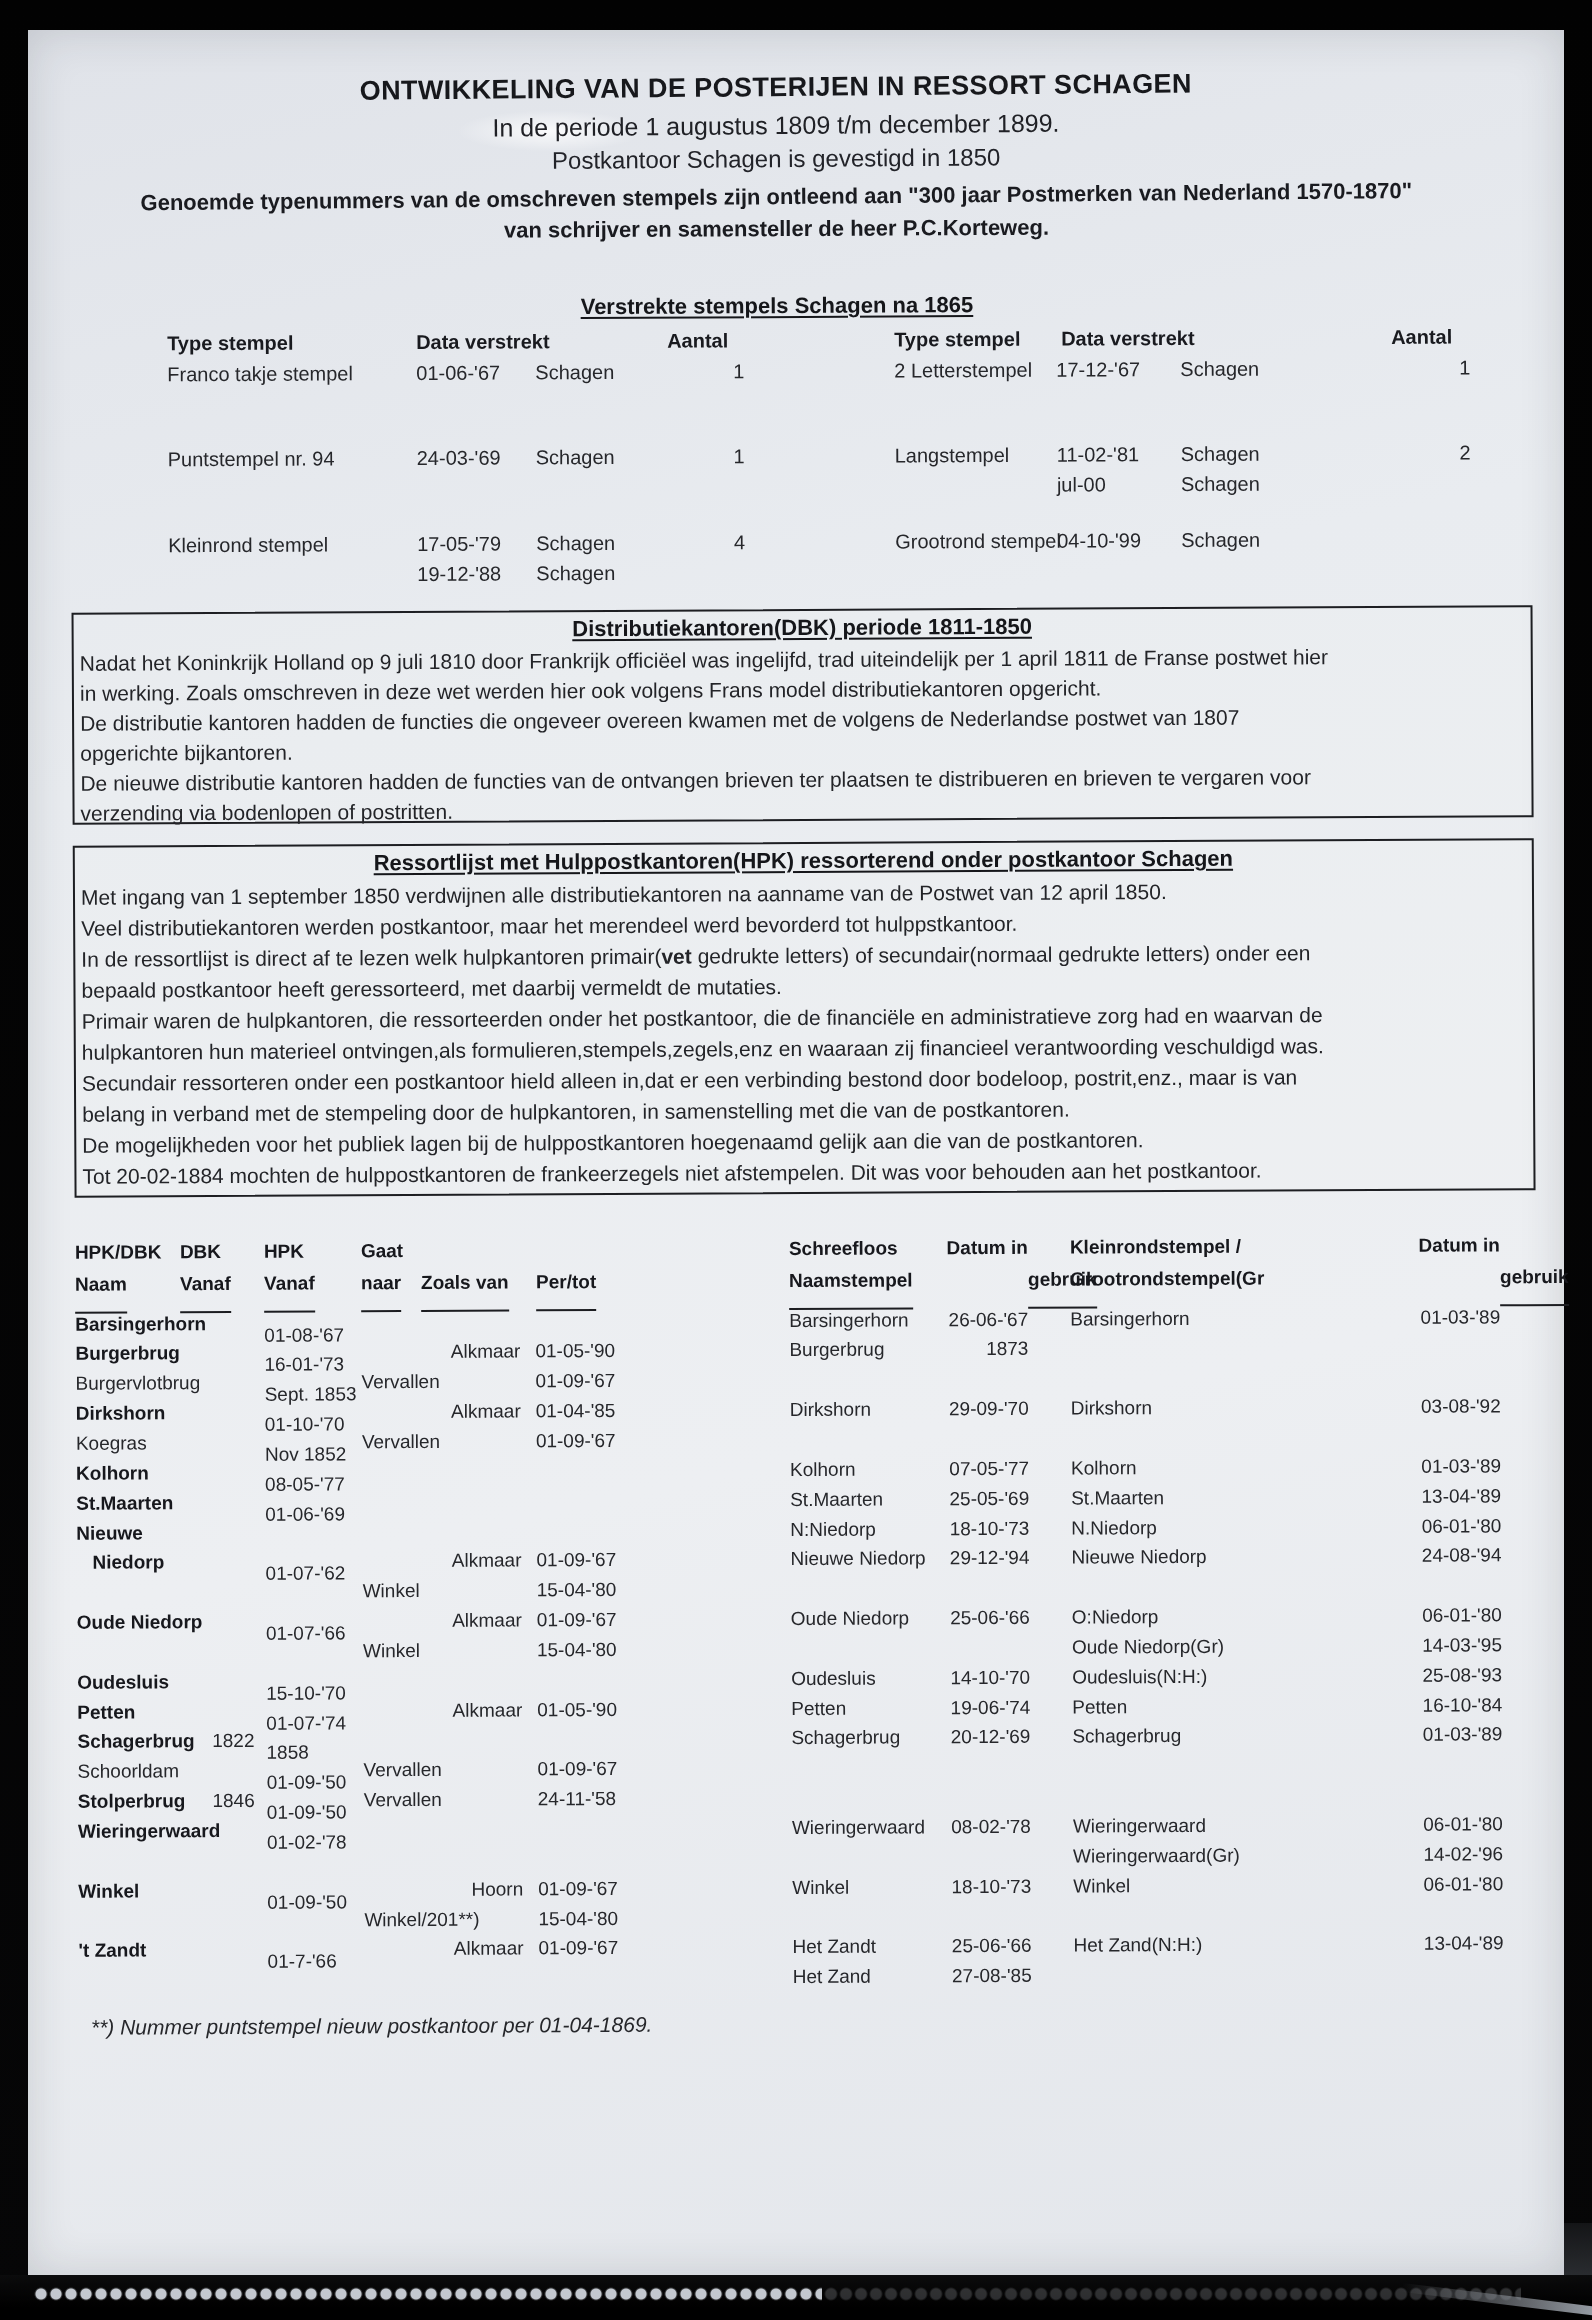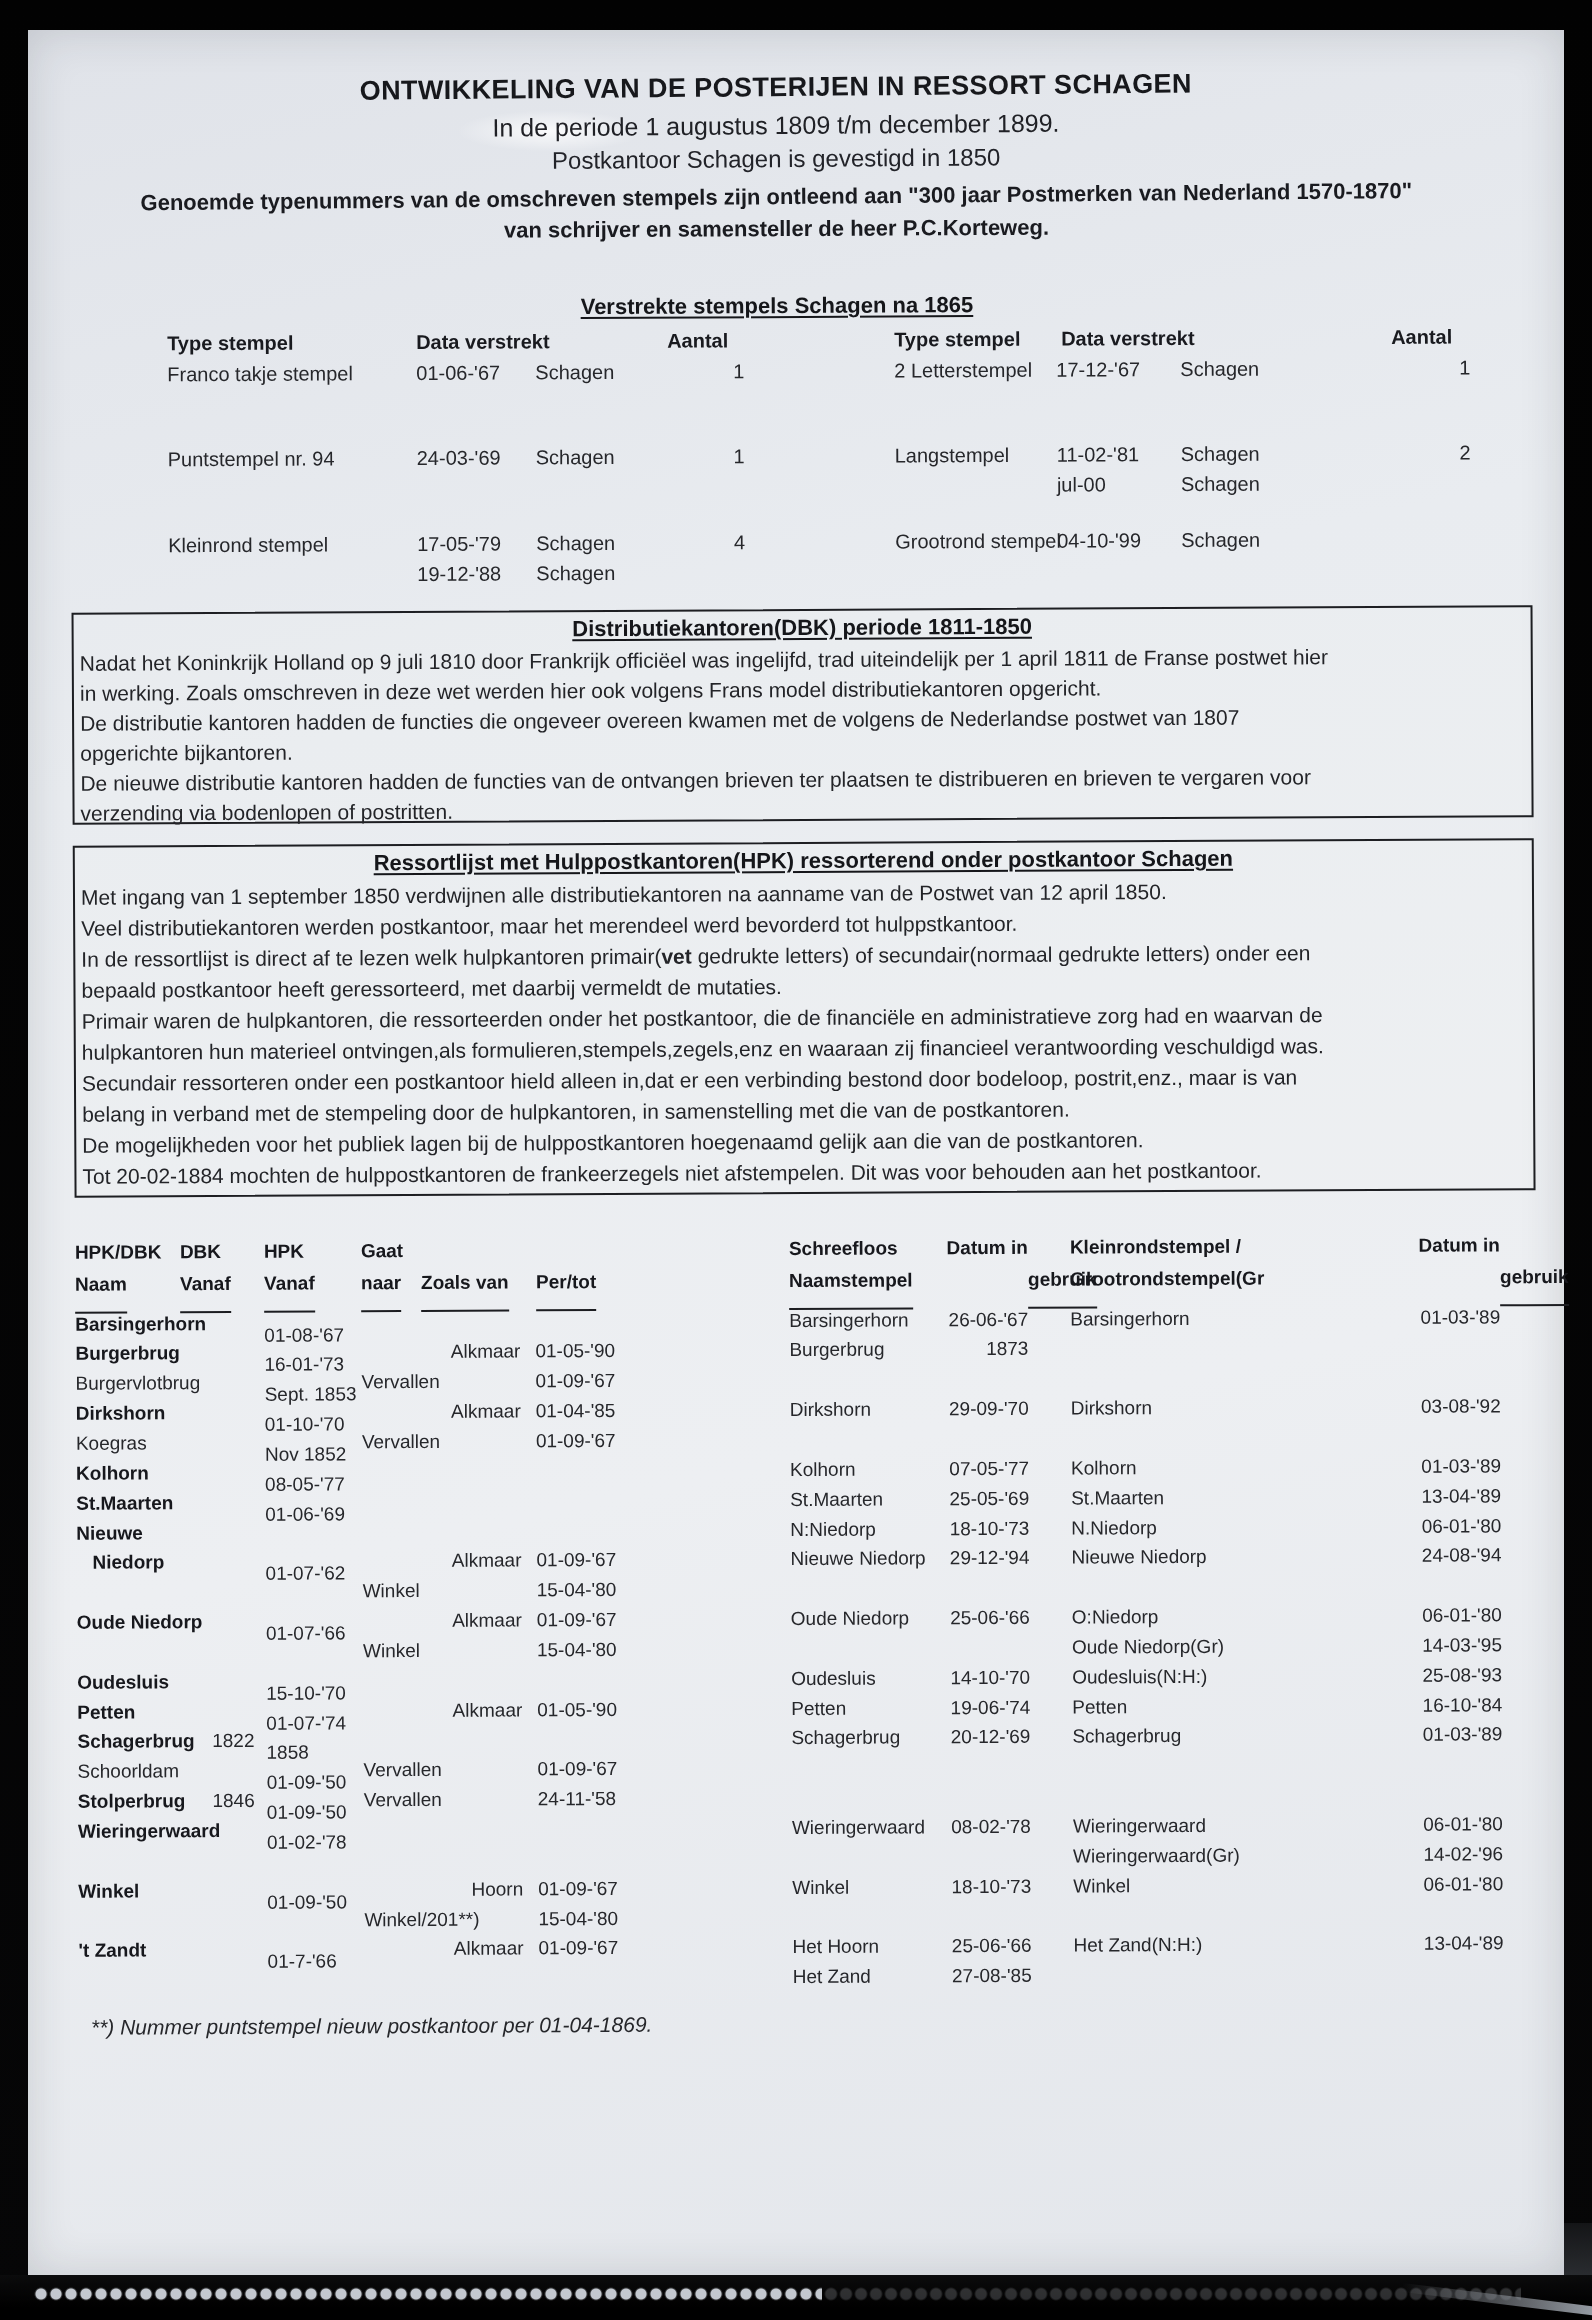--- a/index.html
+++ b/index.html
@@ -347,21 +347,21 @@
           </div>
           <div class="rt-row abs" style="top: 1873px;">
             <span class="c-gaat">Winkel/201**)</span>
             <span class="c-per">15-04-'80</span>
           </div>
           <div class="rt-row abs" style="top: 1902px;">
             <span class="c-naam b">'t Zandt</span>
             <span class="c-hpk">01-7-'66</span>
             <span class="c-komt">Alkmaar</span>
             <span class="c-per">01-09-'67</span>
-            <span class="c-stempel">Het Hoorn</span>
+            <span class="c-stempel">Het Zandt</span>
             <span class="c-d1">25-06-'66</span>
             <span class="c-kr">Het Zand(N:H:)</span>
             <span class="c-d2">13-04-'89</span>
           </div>
           <div class="rt-row abs" style="top: 1932px;">
             <span class="c-stempel">Het Zand</span>
             <span class="c-d1">27-08-'85</span>
           </div>
         </div>
 

